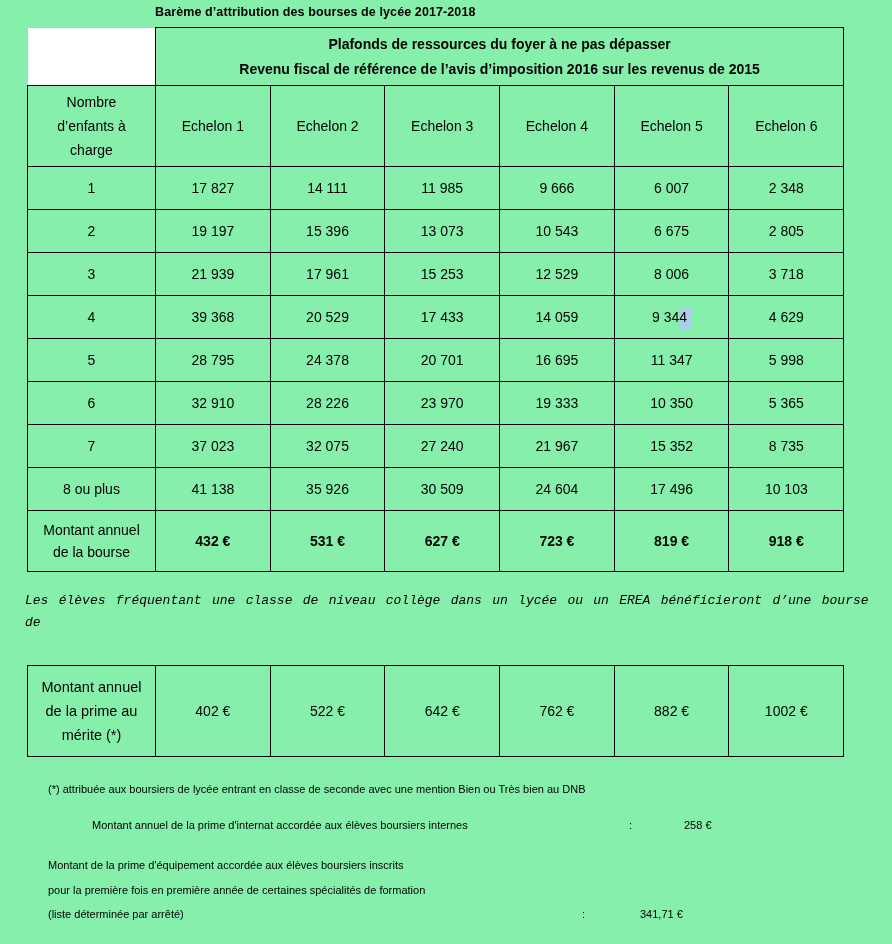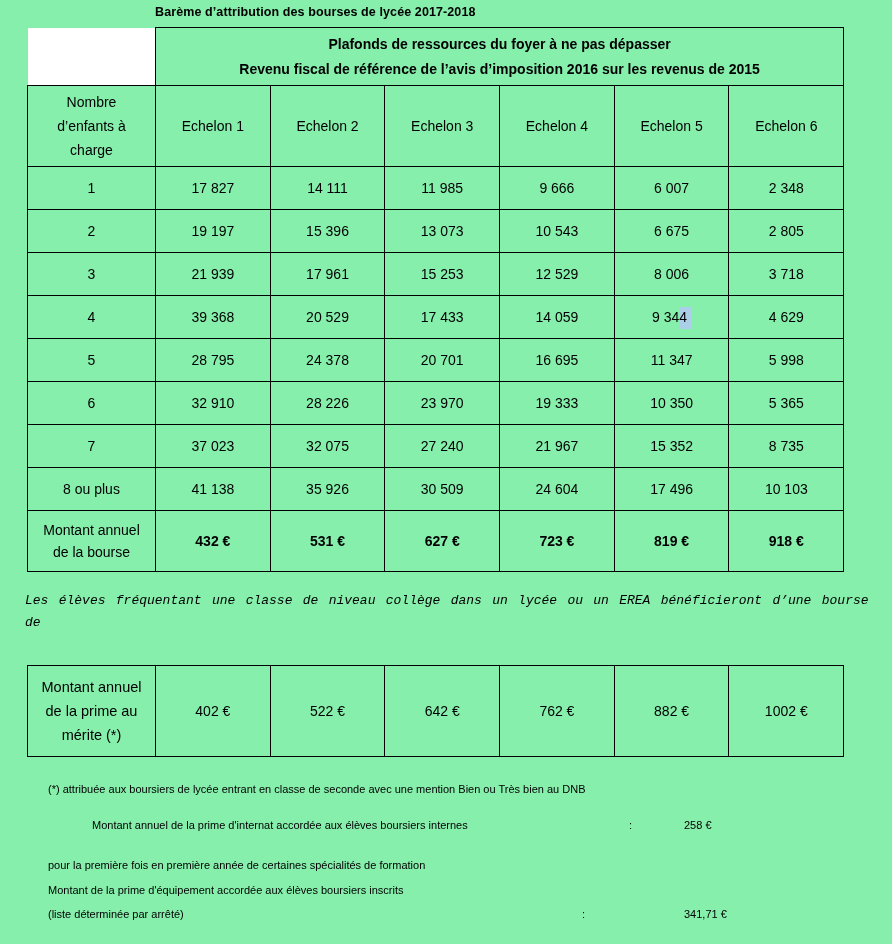--- a/index.html
+++ b/index.html
@@ -32,21 +32,21 @@
   .note{position:absolute;left:25px;top:590px;font-family:Liberation Mono, monospace;
         font-style:italic;font-size:13px;line-height:21.5px;word-spacing:2.5px;color:#000;}
 
   .fn{position:absolute;font-size:11px;line-height:24.5px;color:#000;}
   #fn-asterisk{left:48px;top:777px;}
   #fn-internat{left:48px;top:813px;width:800px;height:20px;margin-left:44px;}
   #fn-internat .colon{position:absolute;left:537px;top:0;}
   #fn-internat .amount{position:absolute;left:592px;top:0;}
   #fn-equipment{left:48px;top:853px;width:800px;height:80px;}
   #fn-equipment .colon{position:absolute;left:534px;top:49px;}
-  #fn-equipment .amount{position:absolute;left:592px;top:49px;margin-left:44px;}
+  #fn-equipment .amount{position:absolute;left:592px;top:49px;}
 </style>
 </head>
 <body>
 
 <div id="page">
 
   <div class="doc-title">Barème d’attribution des bourses de lycée 2017-2018</div>
 
   <table class="grid" id="main-table">
     <colgroup>
@@ -203,20 +203,20 @@
 
   <div class="fn" id="fn-asterisk">(*) attribuée aux boursiers de lycée entrant en classe de seconde avec une mention Bien ou Très bien au DNB</div>
 
   <div class="fn" id="fn-internat">
     <span>Montant annuel de la prime d'internat accordée aux élèves boursiers internes</span>
     <span class="colon">:</span>
     <span class="amount">258 €</span>
   </div>
 
   <div class="fn" id="fn-equipment">
+    <div>Montant de la prime d'équipement accordée aux élèves boursiers inscrits</div>
     <div>pour la première fois en première année de certaines spécialités de formation</div>
-    <div>Montant de la prime d'équipement accordée aux élèves boursiers inscrits</div>
     <div>(liste déterminée par arrêté)</div>
     <span class="colon">:</span>
     <span class="amount">341,71 €</span>
   </div>
 
 </div>
 
 </body></html>

